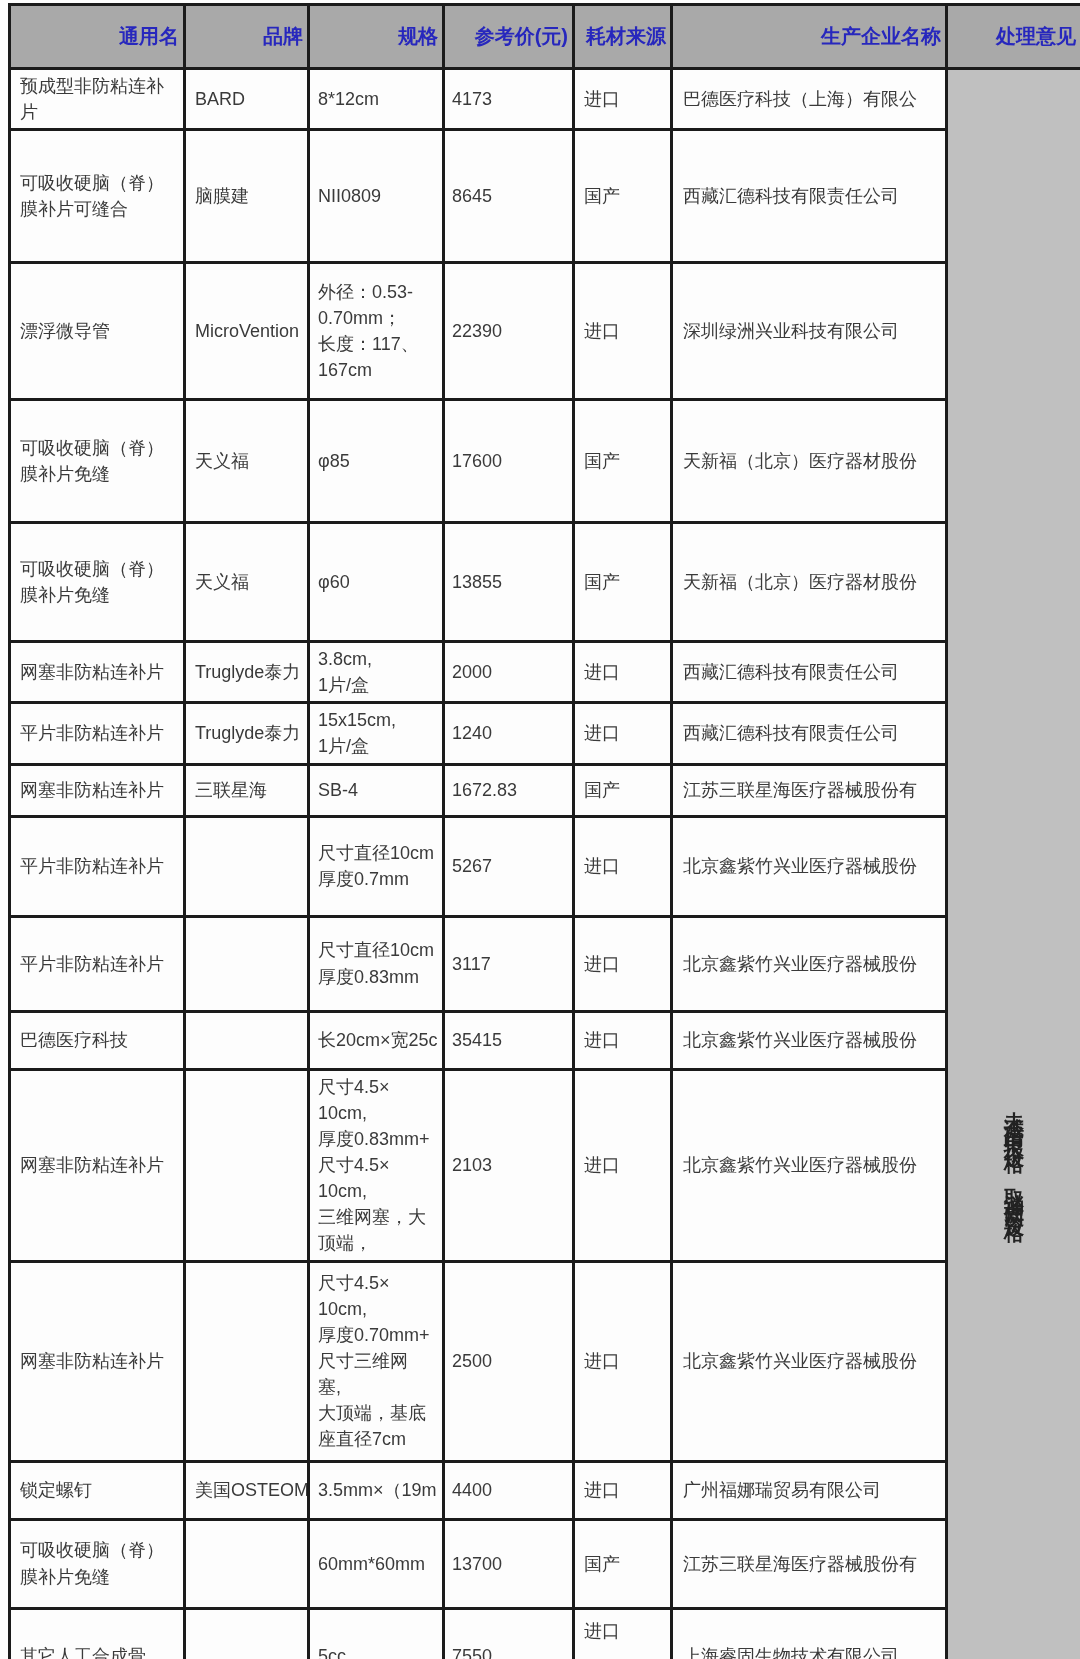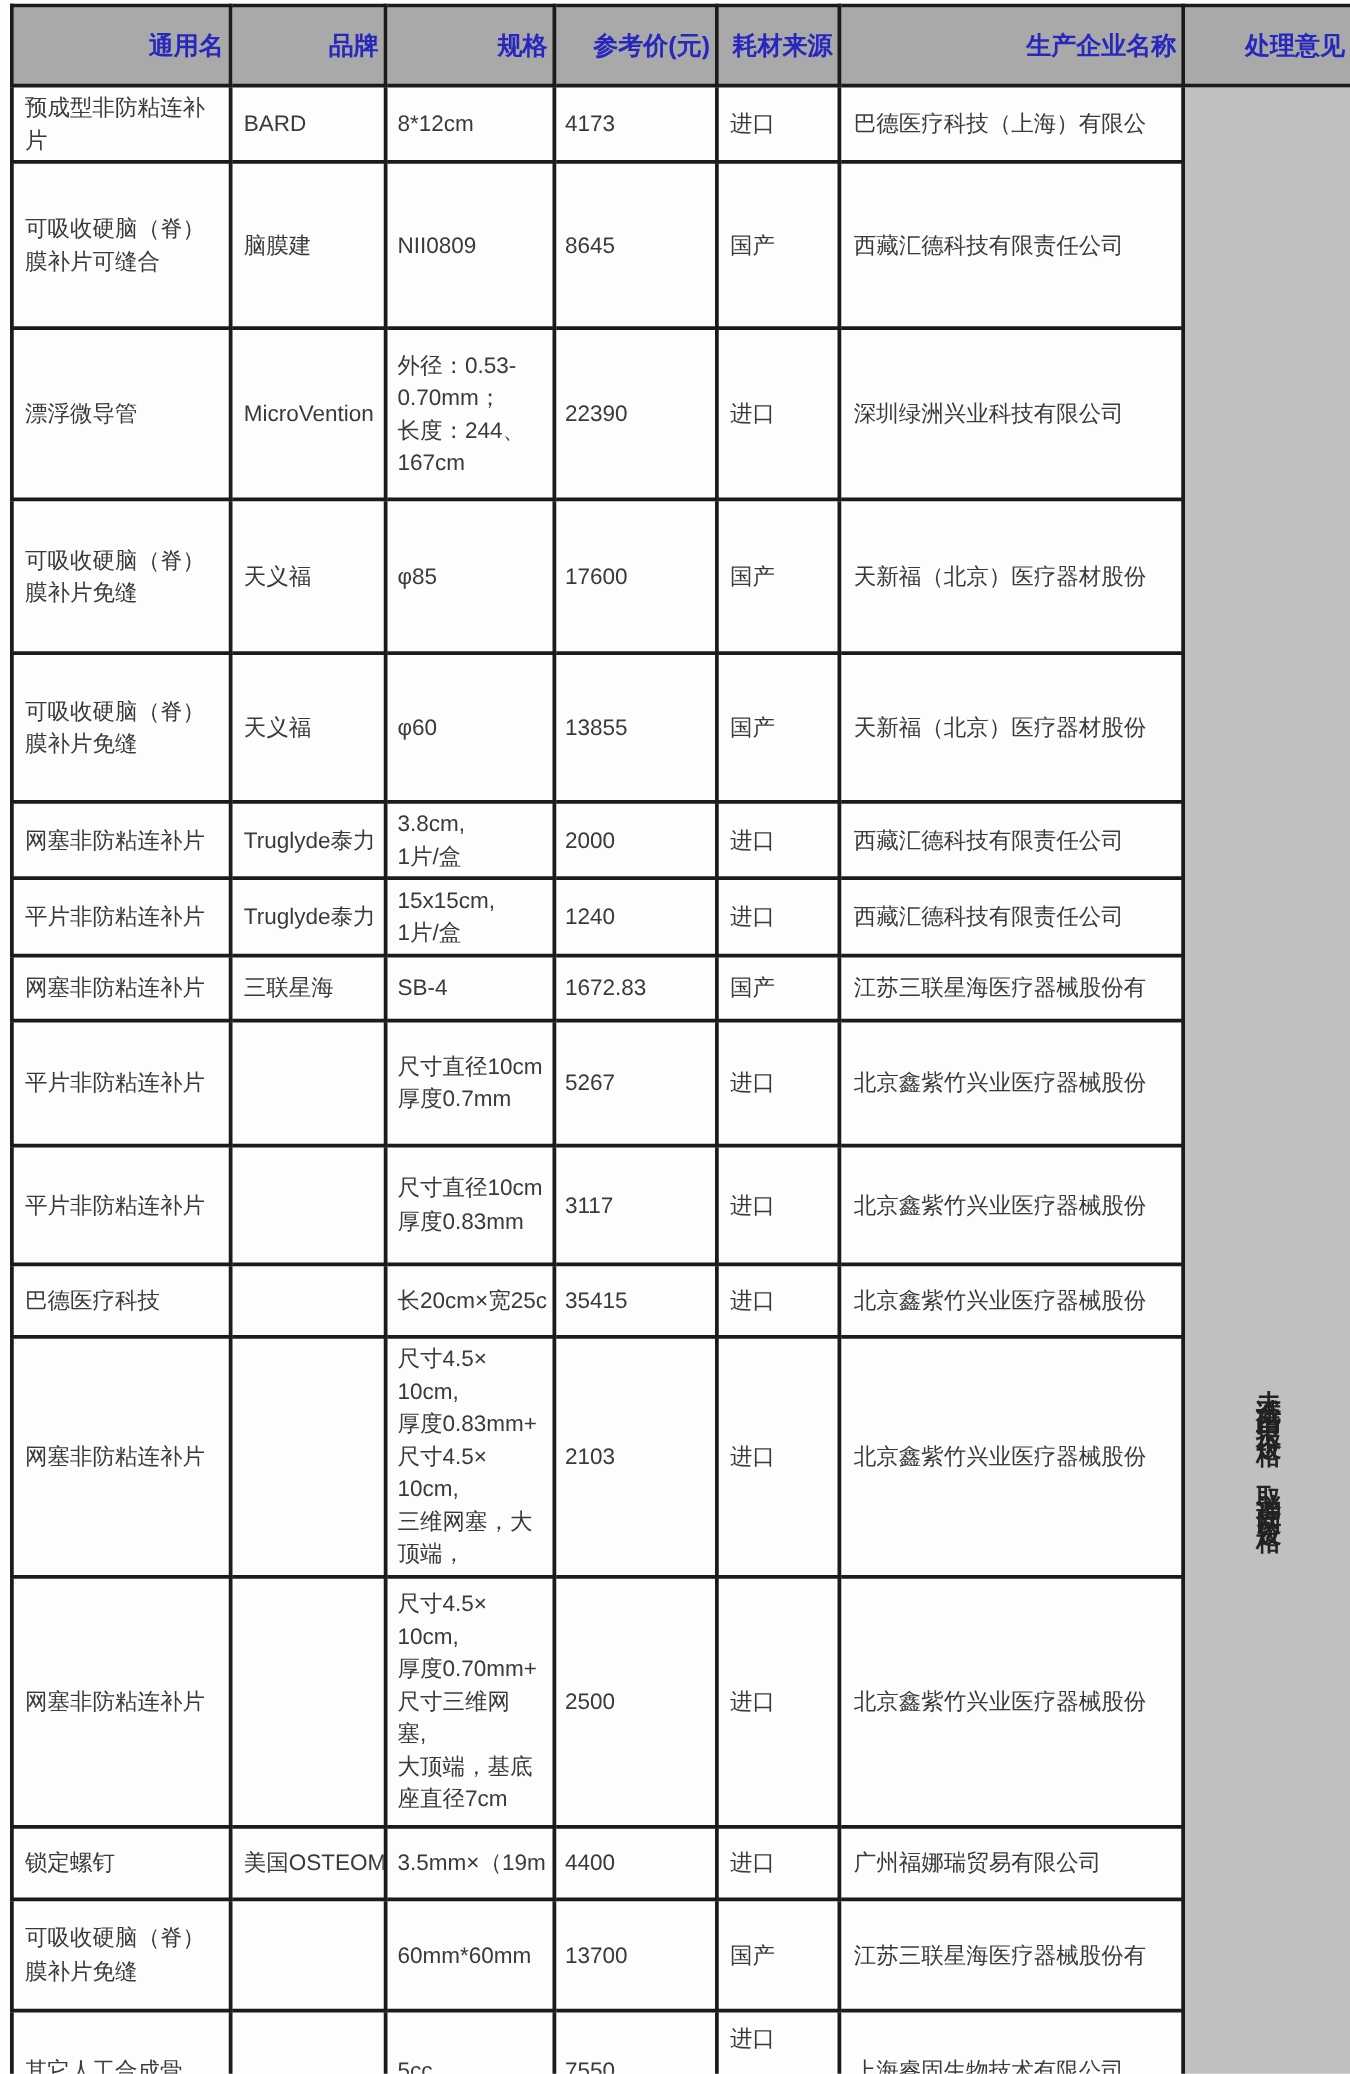--- a/index.html
+++ b/index.html
@@ -109,21 +109,21 @@
       <td class="c-spec">NII0809</td>
       <td class="c-price">8645</td>
       <td class="c-src">国产</td>
       <td class="c-mfr">西藏汇德科技有限责任公司</td>
     </tr>
     <tr style="height:137px">
       <td class="c-name">漂浮微导管</td>
       <td class="c-brand">MicroVention</td>
       <td class="c-spec">外径：0.53-
 0.70mm；
-长度：244、
+长度：117、
 167cm</td>
       <td class="c-price">22390</td>
       <td class="c-src">进口</td>
       <td class="c-mfr">深圳绿洲兴业科技有限公司</td>
     </tr>
     <tr style="height:123px">
       <td class="c-name">可吸收硬脑（脊）
 膜补片免缝</td>
       <td class="c-brand">天义福</td>
       <td class="c-spec">φ85</td>

